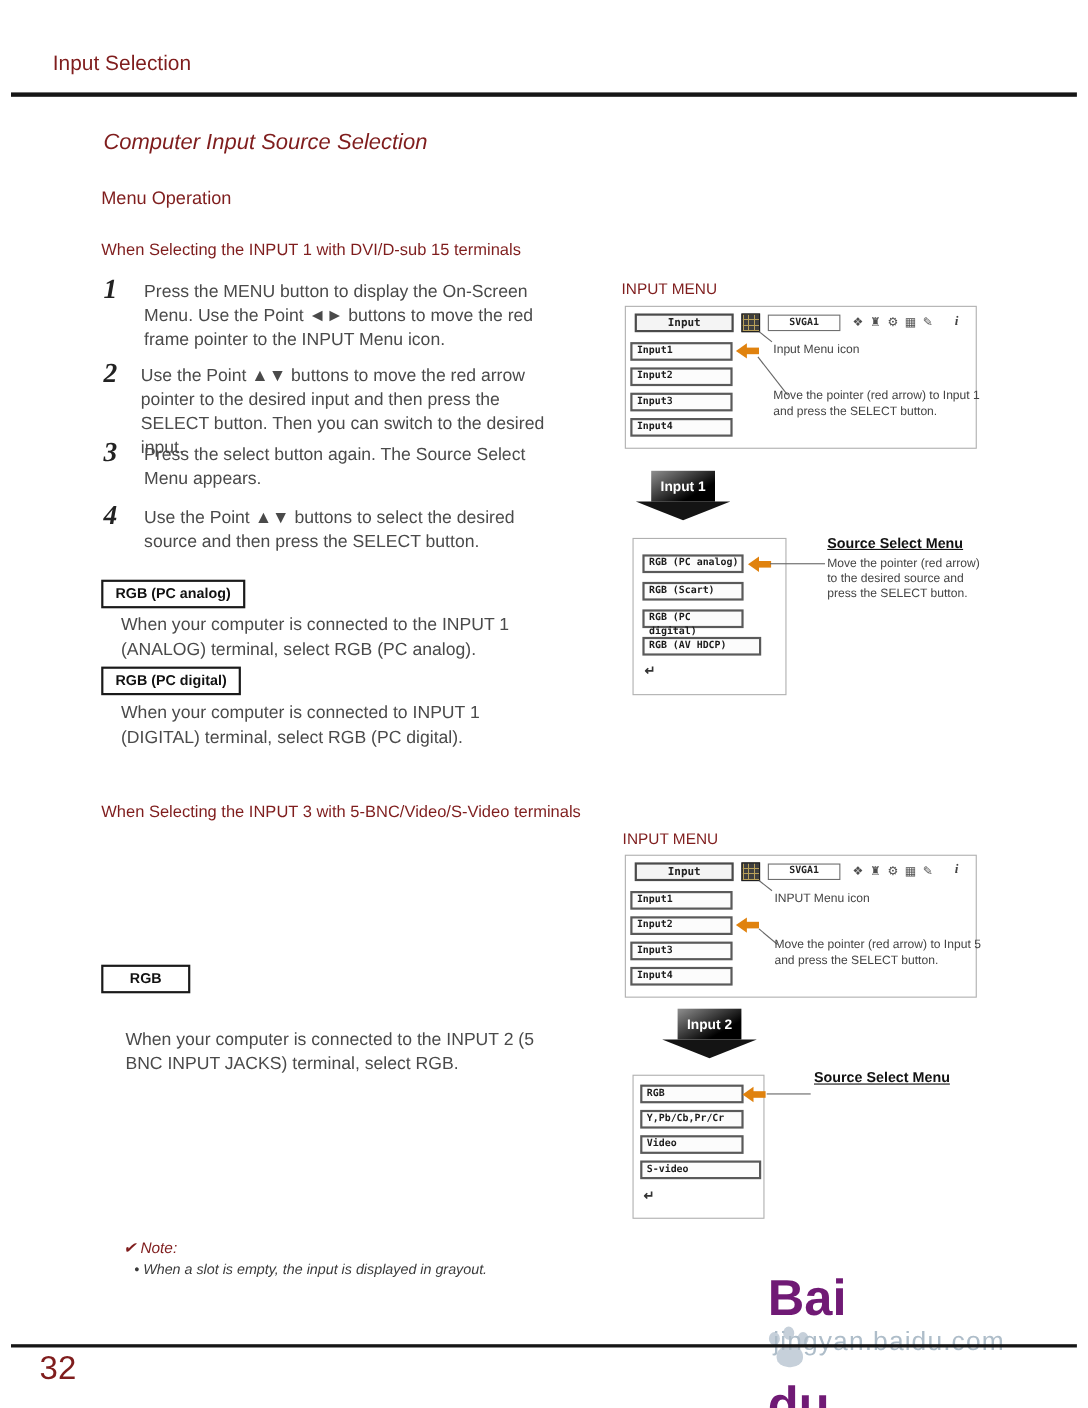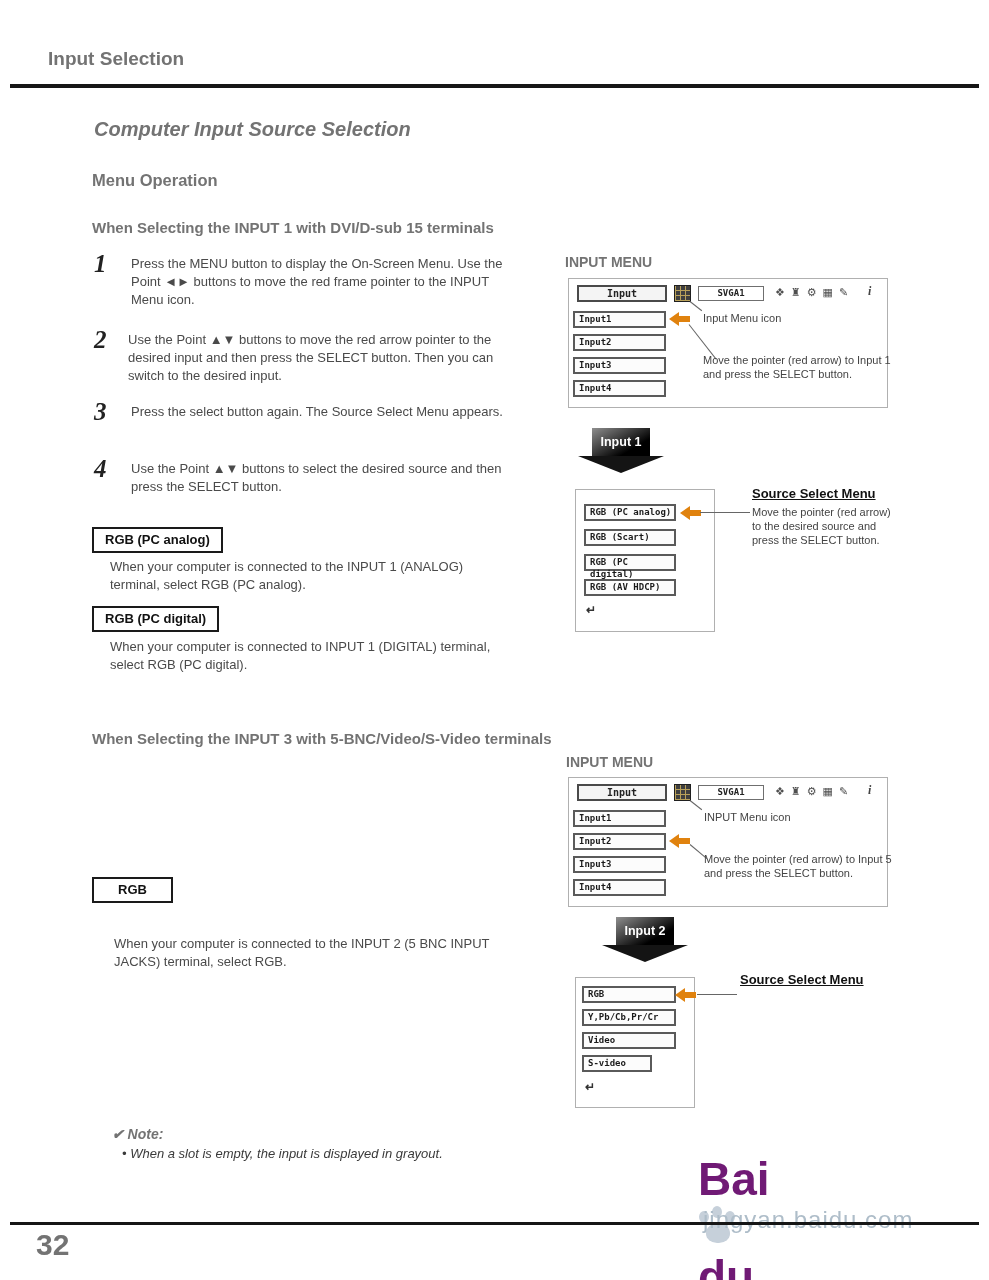--- a/index.html
+++ b/index.html
@@ -1,19 +1,19 @@
 <!DOCTYPE html>
 <html><head>
 <meta charset="utf-8">
 <style>
   html,body { margin:0; padding:0; background:#ffffff; }
   .page { position:relative; width:989px; height:1280px; background:#fff;
           font-family:"Liberation Sans",sans-serif; overflow:hidden; }
-  .hd   { position:absolute; font-weight:bold; color:#737373; white-space:nowrap; }
-  .txt  { position:absolute; color:#4a4a4a; font-size:13px; line-height:1.38; }
+  .hd   { position:absolute; font-weight:normal; color:#7f1d1d; white-space:nowrap; }
+  .txt  { position:absolute; color:#4a4a4a; font-size:16px; line-height:1.38; }
   .rule { position:absolute; background:#161616; }
   .step-num { position:absolute; font-family:"Liberation Serif",serif; font-style:italic;
               font-weight:bold; font-size:25px; color:#222; }
   .callout { position:absolute; font-size:11px; line-height:1.25; color:#444; }
   .cline { position:absolute; height:1px; background:#666; transform-origin:0 50%; }
   .label-box { position:absolute; border:2px solid #1a1a1a; padding:3px 11px 4px;
                font-weight:bold; font-size:13px; color:#111; background:#fff; white-space:nowrap; }
 
   
   .osd { position:absolute; width:318px; height:128px; border:1px solid #b0b0b0; background:#fff; }
@@ -112,21 +112,21 @@
 
   <div class="down-arrow" style="left:578px; top:428px;">
     <div class="bar">Input 1</div>
     <div class="tip"></div>
   </div>
 
   <div class="src-menu" style="left:575px; top:489px; width:138px; height:141px;">
     <div class="src-item" style="left:8px; top:14px; width:92px;">RGB (PC analog)</div>
     <div class="src-item" style="left:8px; top:39px; width:92px;">RGB (Scart)</div>
     <div class="src-item" style="left:8px; top:64px; width:92px;">RGB (PC digital)</div>
-    <div class="src-item" style="left:8px; top:89px; width:92px;">RGB (AV HDCP)</div>
+    <div class="src-item" style="left:8px; top:89px; width:108px;">RGB (AV HDCP)</div>
     <div class="ret-icon" style="left:10px; top:113px;">↵</div>
     <div class="arrow-left" style="left:104px; top:16px;">
       <div class="head"></div>
       <div class="shaft"></div>
     </div>
   </div>
 
   <div class="cline" style="left:700px; top:512px; width:50px;"></div>
   <div class="ssm-head" style="left:752px; top:486px;">Source Select Menu</div>
   <div class="callout" style="left:752px; top:506px; width:150px;">Move the pointer (red arrow) to the desired source and press the SELECT button.</div>
@@ -166,21 +166,21 @@
 
   <div class="down-arrow" style="left:602px; top:917px;">
     <div class="bar">Input 2</div>
     <div class="tip"></div>
   </div>
 
   <div class="src-menu" style="left:575px; top:977px; width:118px; height:129px;">
     <div class="src-item" style="left:6px; top:8px;  width:94px;">RGB</div>
     <div class="src-item" style="left:6px; top:31px; width:94px;">Y,Pb/Cb,Pr/Cr</div>
     <div class="src-item" style="left:6px; top:54px; width:94px;">Video</div>
-    <div class="src-item" style="left:6px; top:77px; width:70px;">S-video</div>
+    <div class="src-item" style="left:6px; top:77px; width:110px;">S-video</div>
     <div class="ret-icon" style="left:9px; top:102px;">↵</div>
     <div class="arrow-left" style="left:99px; top:10px;">
       <div class="head"></div>
       <div class="shaft"></div>
     </div>
   </div>
 
   <div class="cline" style="left:697px; top:994px; width:40px;"></div>
   <div class="ssm-head" style="left:740px; top:972px;">Source Select Menu</div>
 

